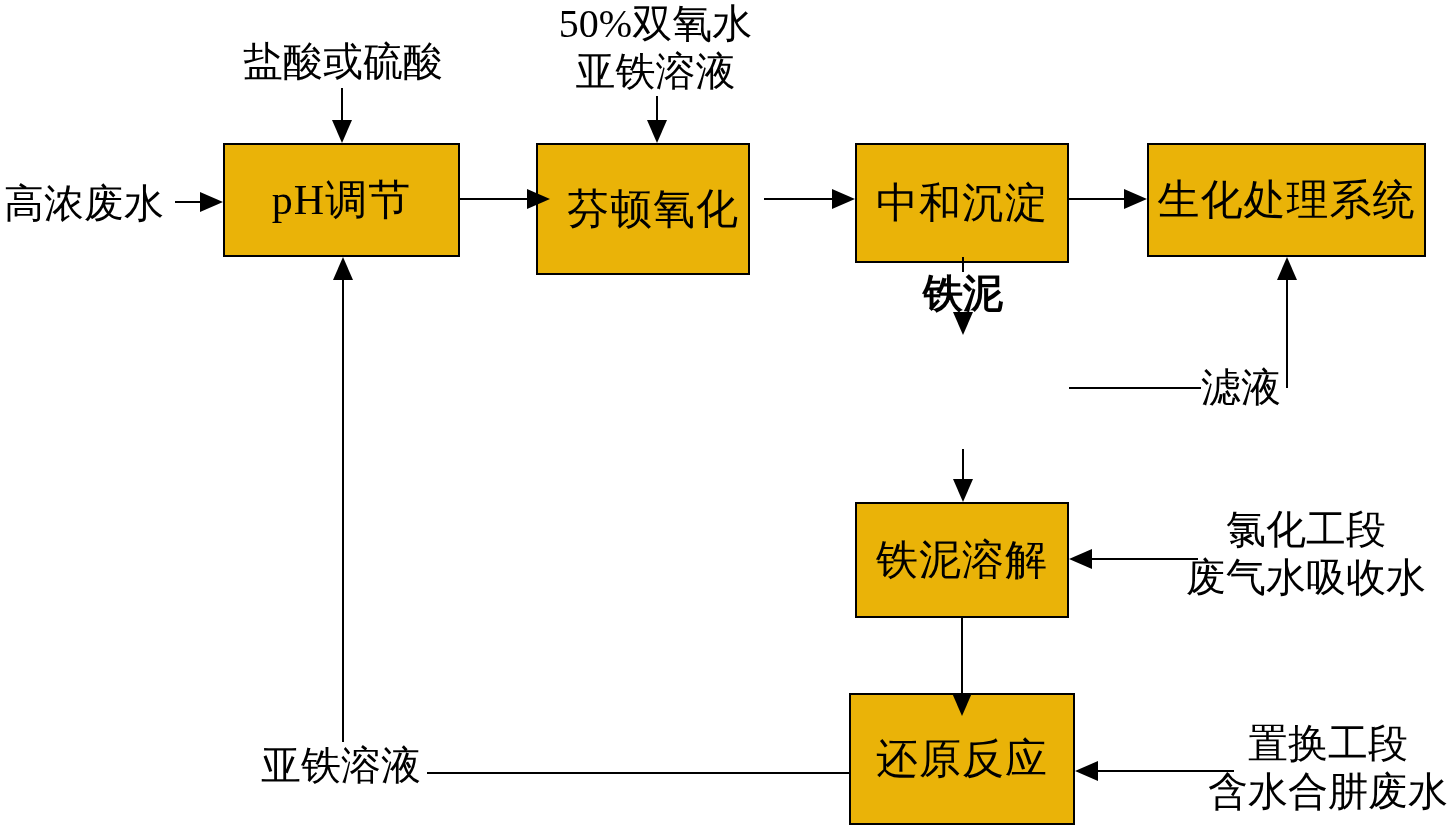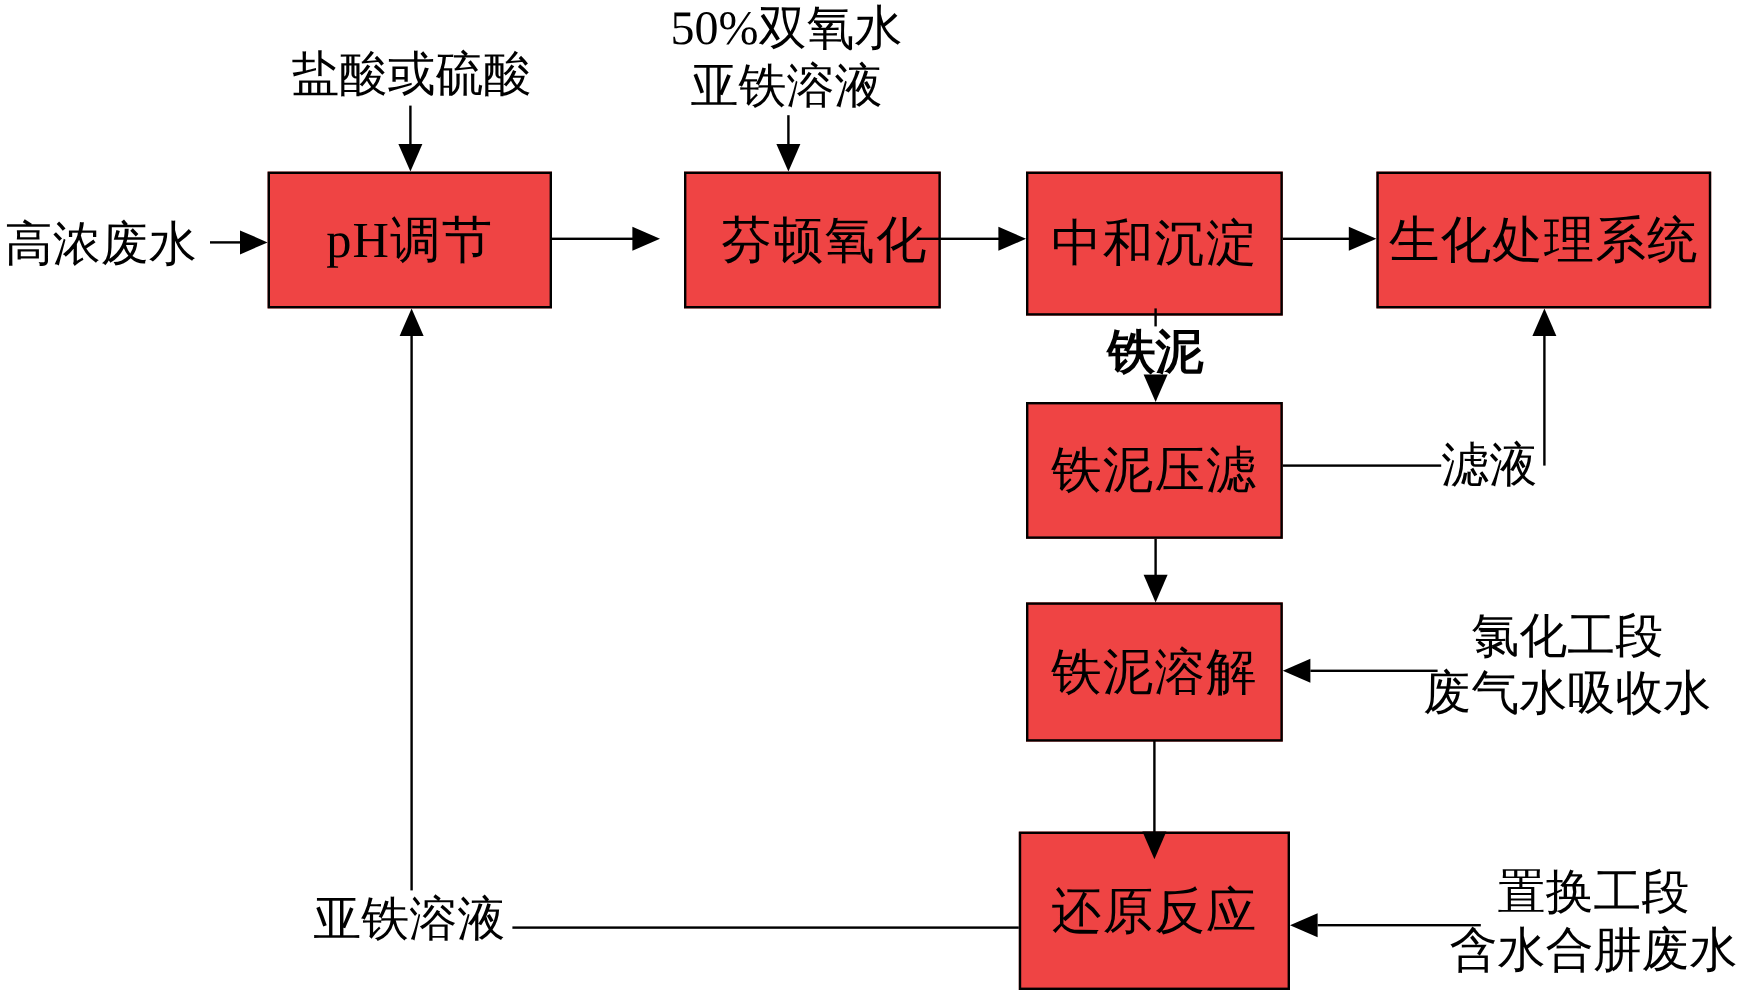--- a/index.html
+++ b/index.html
@@ -9,21 +9,21 @@
     height: 837px;
     background: #ffffff;
     font-family: "Liberation Serif", "DejaVu Serif", serif;
     color: #000000;
     overflow: hidden;
   }
   .box {
     position: absolute;
     border: 2px solid #000000;
     box-sizing: border-box;
-    background: #ef4444;
+    background: #eab308;
     display: flex;
     align-items: center;
     justify-content: center;
     font-size: 42px;
     letter-spacing: 1px;
     white-space: nowrap;
   }
   .lbl {
     position: absolute;
     font-size: 40px;
@@ -41,35 +41,32 @@
 </style>
 </head>
 <body>
 
 <div id="diagram">
 
   <div class="box" style="left:223px; top:143px; width:237px; height:114px;">
     <span>pH调节</span>
   </div>
 
-  <div class="box" style="left:570px; top:143px; width:214px; height:114px;padding-left:20px;">
+  <div class="box" style="left:536px; top:143px; width:214px; height:132px;padding-left:20px;">
     <span>芬顿氧化</span>
   </div>
 
   <div class="box" style="left:855px; top:143px; width:214px; height:120px;">
     <span>中和沉淀</span>
   </div>
 
   <div class="box" style="left:1147px; top:143px; width:279px; height:114px;align-items:center;">
     <span>生化处理系统</span>
   </div>
 
-  <div class="box" style="left:855px; top:335px; width:214px; height:114px;">
-    <span>铁泥压滤</span>
-  </div>
 
   <div class="box" style="left:855px; top:502px; width:214px; height:116px;">
     <span>铁泥溶解</span>
   </div>
 
   <div class="box" style="left:849px; top:693px; width:226px; height:132px;">
     <span>还原反应</span>
   </div>
 
   <div class="lbl" style="left:4px; top:180px;">高浓废水</div>

